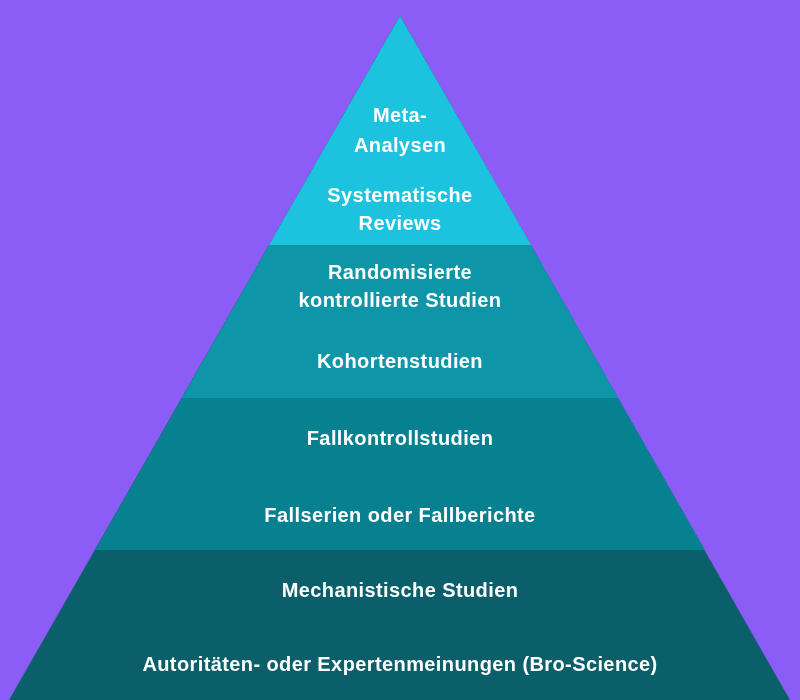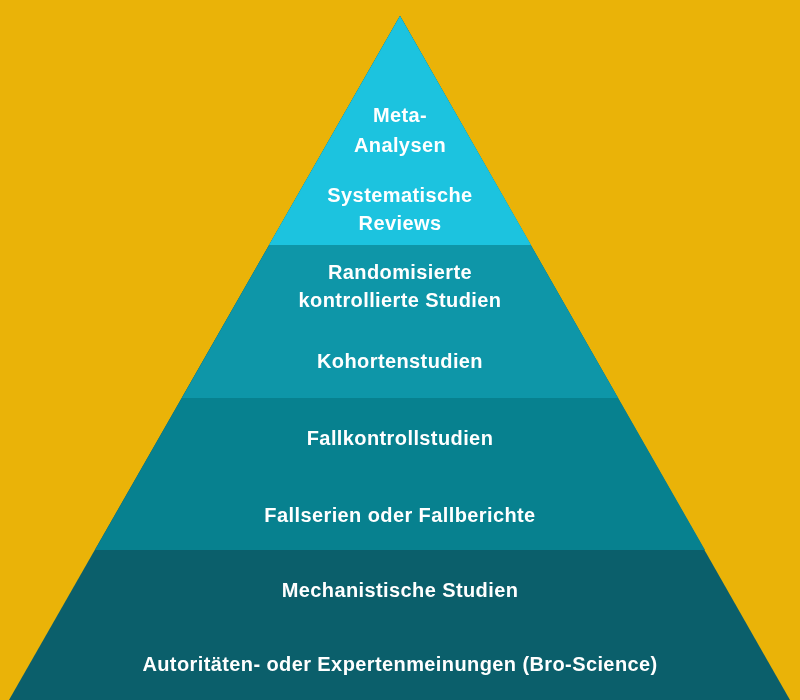--- a/index.html
+++ b/index.html
@@ -4,21 +4,21 @@
 <style>
   html, body {
     margin: 0;
     padding: 0;
     background: #000000;
   }
   .stage {
     position: relative;
     width: 800px;
     height: 700px;
-    background: #eab308;
+    background: #8b5cf6;
     overflow: hidden;
   }
   svg.pyramid {
     display: block;
     width: 800px;
     height: 700px;
   }
   svg.pyramid text {
     font-family: "Liberation Sans", "DejaVu Sans", sans-serif;
     font-size: 20px;

